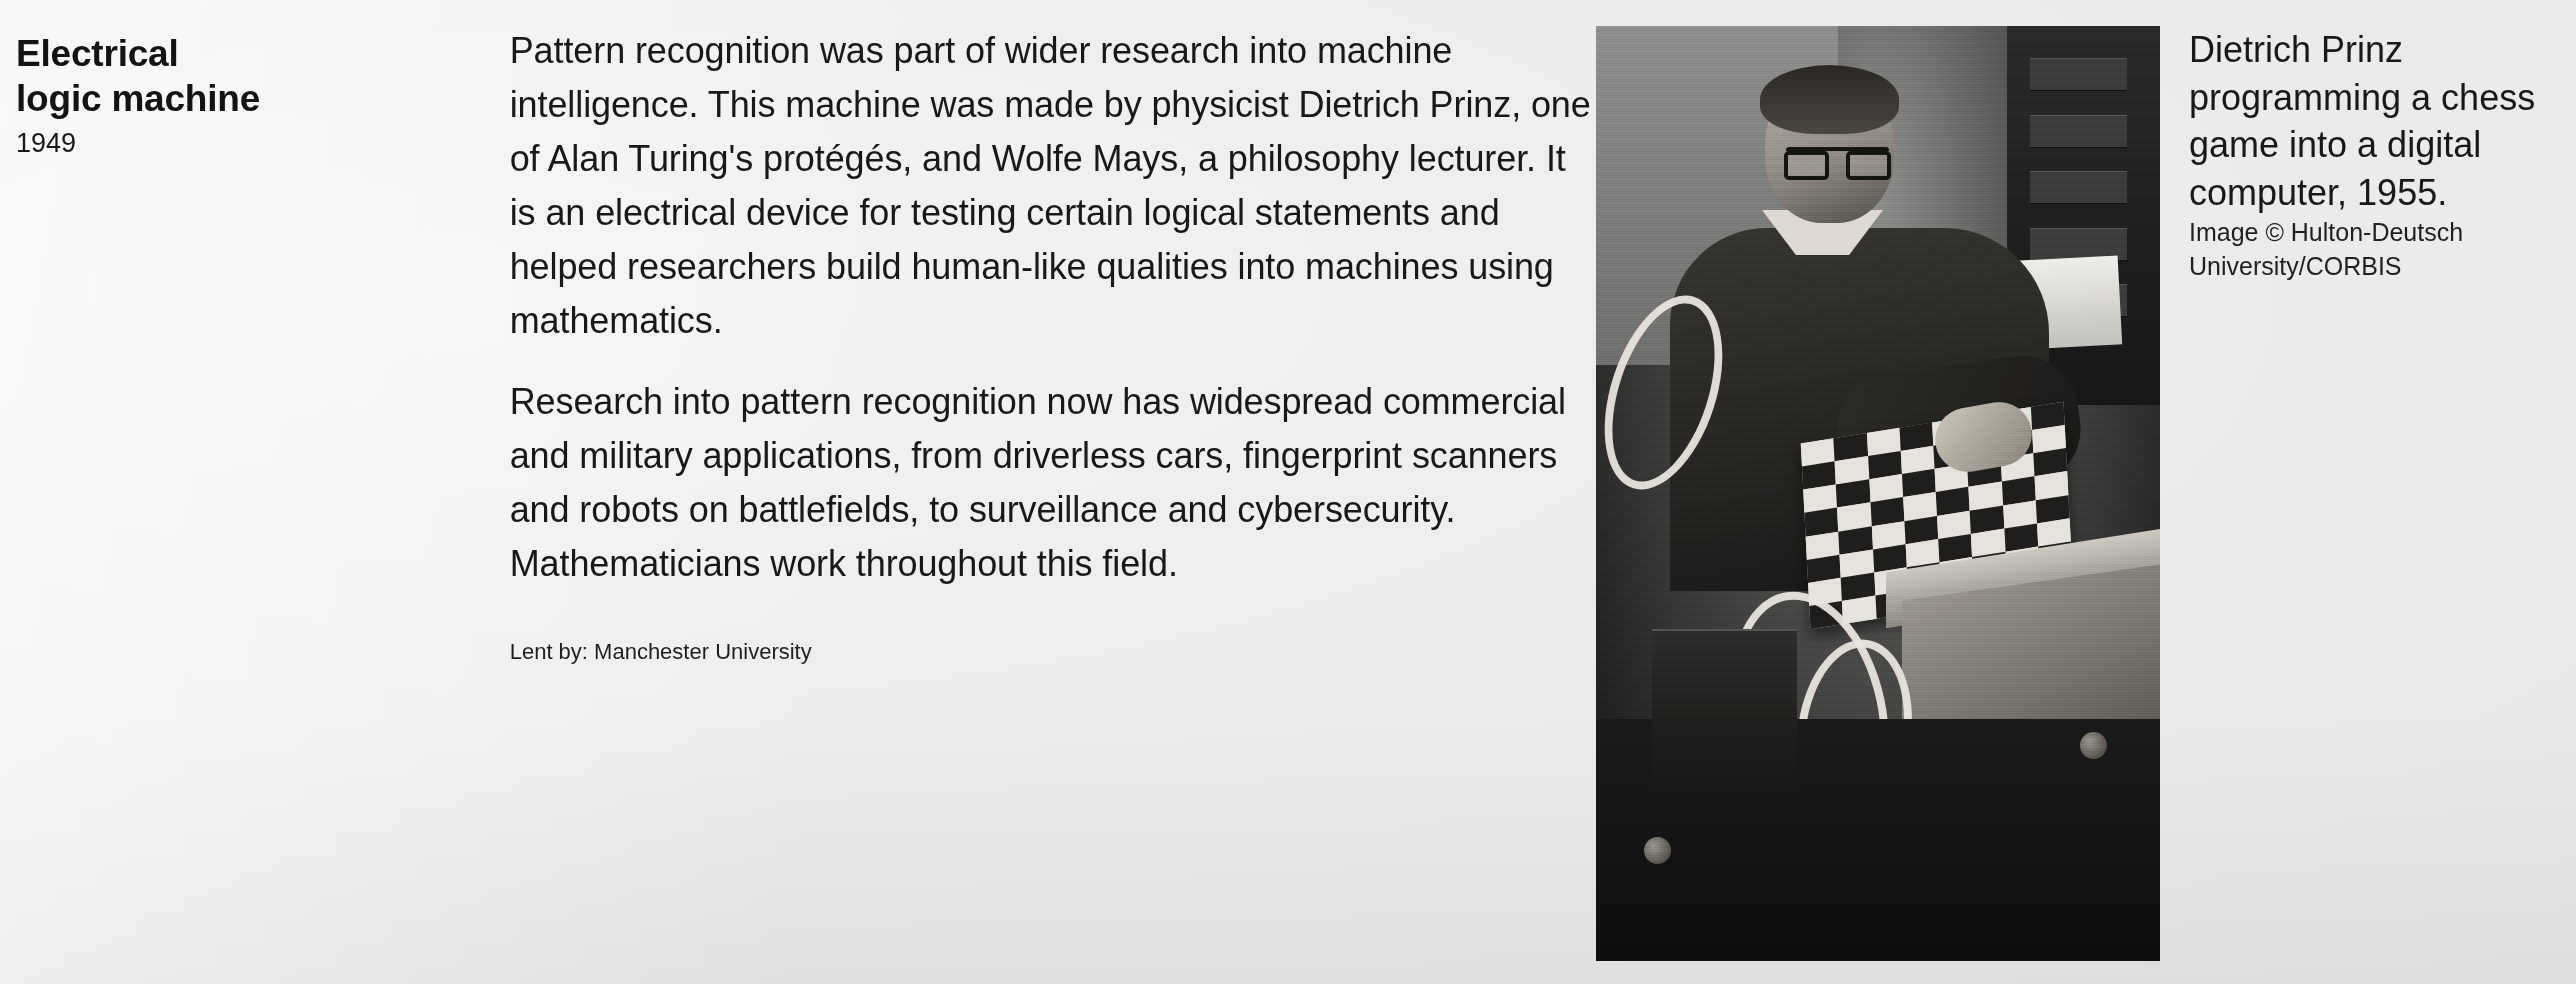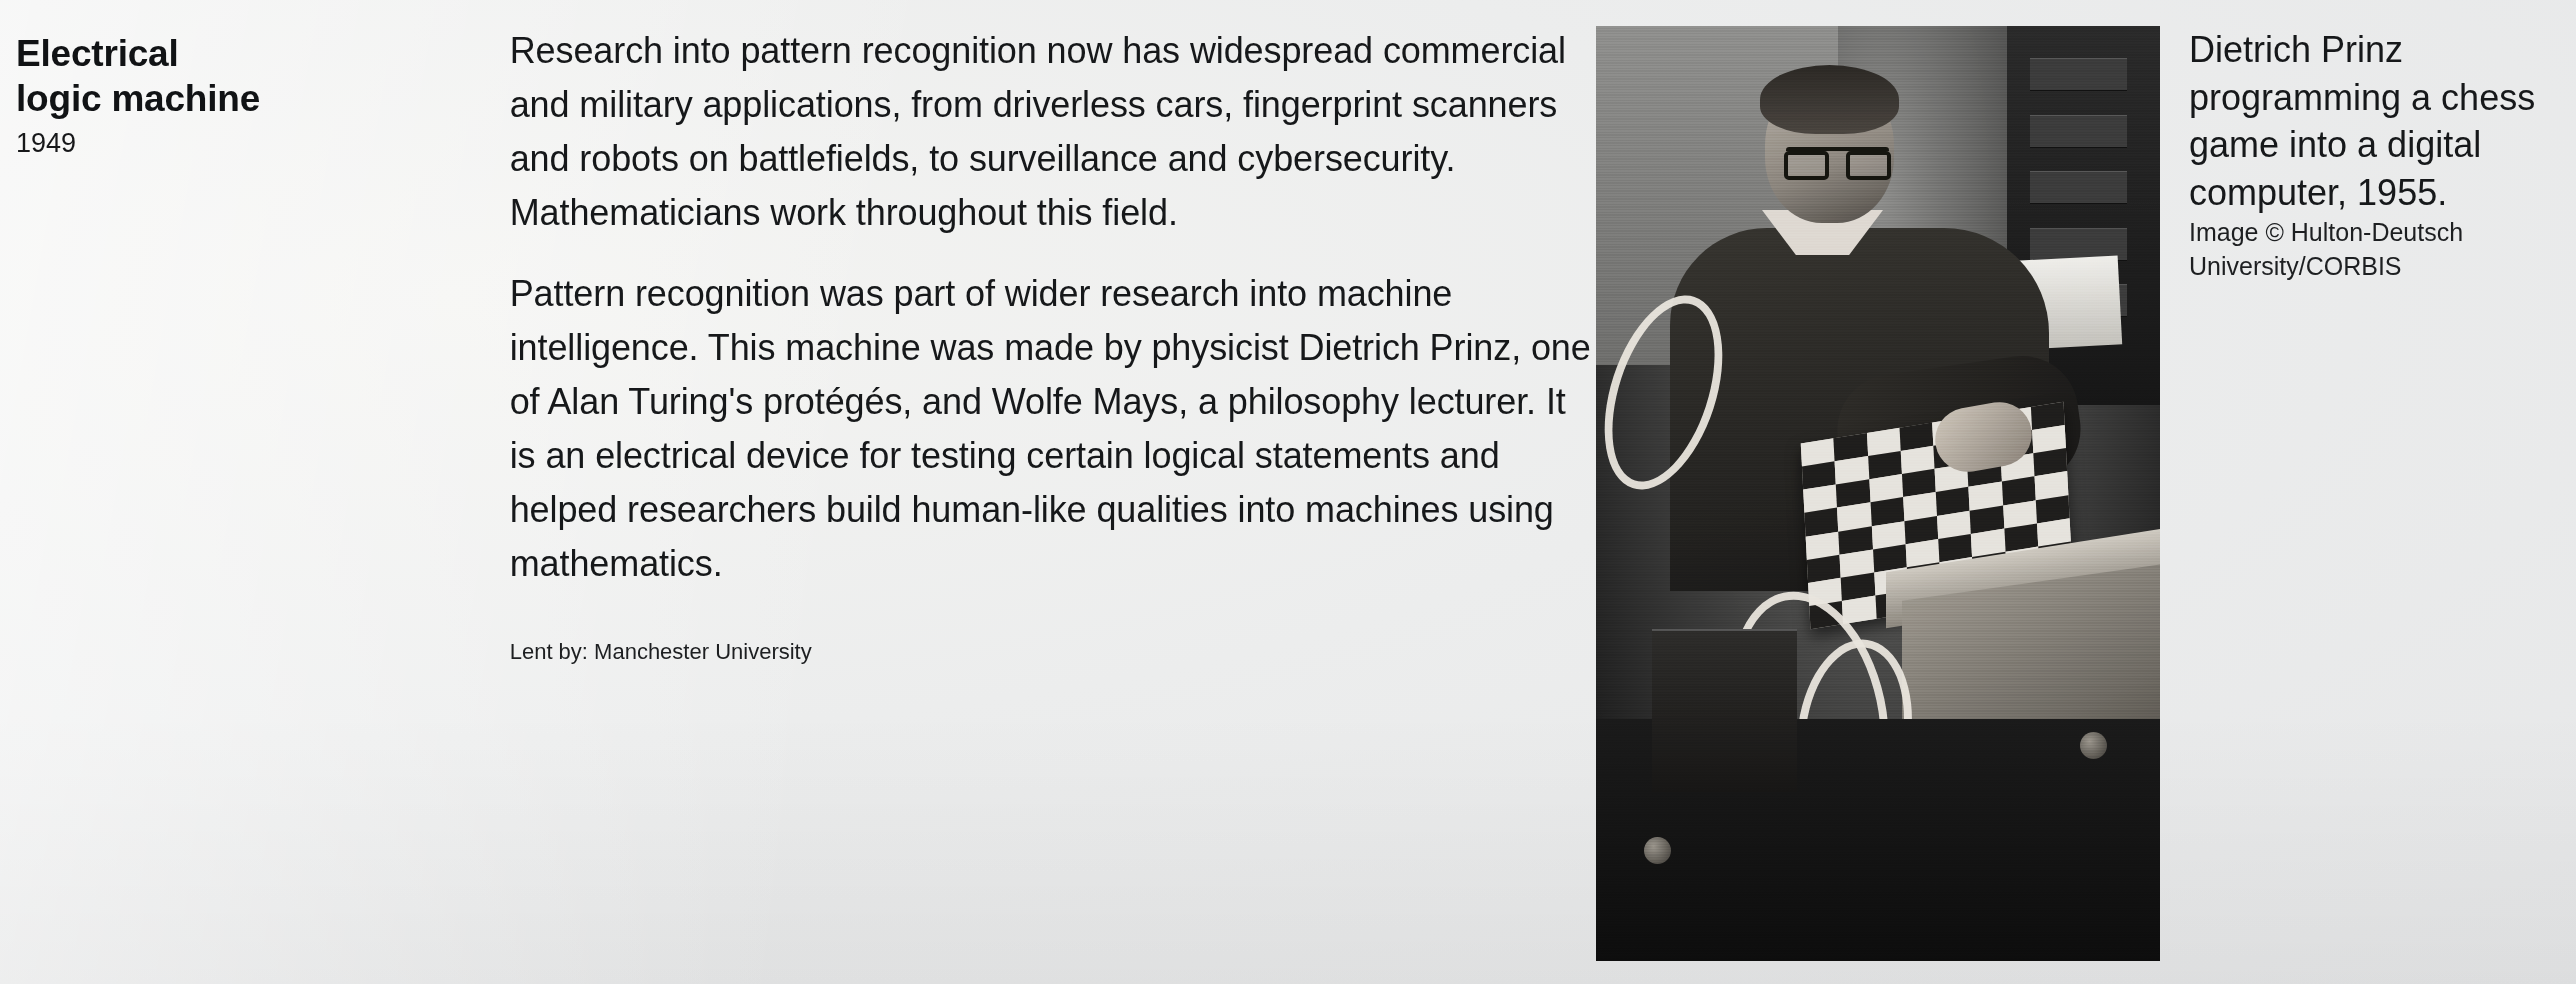--- a/index.html
+++ b/index.html
@@ -300,22 +300,22 @@
 
     <div class="title-col">
       <h1 class="object-title">
         <span>Electrical</span><br>
         <span>logic machine</span>
       </h1>
       <p class="object-date">1949</p>
     </div>
 
     <div class="body-col">
+      <p>Pattern recognition was part of wider research into machine intelligence. This machine was made by physicist Dietrich Prinz, one of Alan Turing's protégés, and Wolfe Mays, a philosophy lecturer. It is an electrical device for testing certain logical statements and helped researchers build human-like qualities into machines using mathematics.</p>
       <p>Research into pattern recognition now has widespread commercial and military applications, from driverless cars, fingerprint scanners and robots on battlefields, to surveillance and cybersecurity. Mathematicians work throughout this field.</p>
-      <p>Pattern recognition was part of wider research into machine intelligence. This machine was made by physicist Dietrich Prinz, one of Alan Turing's protégés, and Wolfe Mays, a philosophy lecturer. It is an electrical device for testing certain logical statements and helped researchers build human-like qualities into machines using mathematics.</p>
       <div class="credits">
         <div>Lent by: Manchester University</div>
       </div>
     </div>
 
     <div class="photo-col">
       <div class="photo-frame">
         <div class="photo">
           <div class="ph-wall"></div>
           <div class="ph-cabinet">

